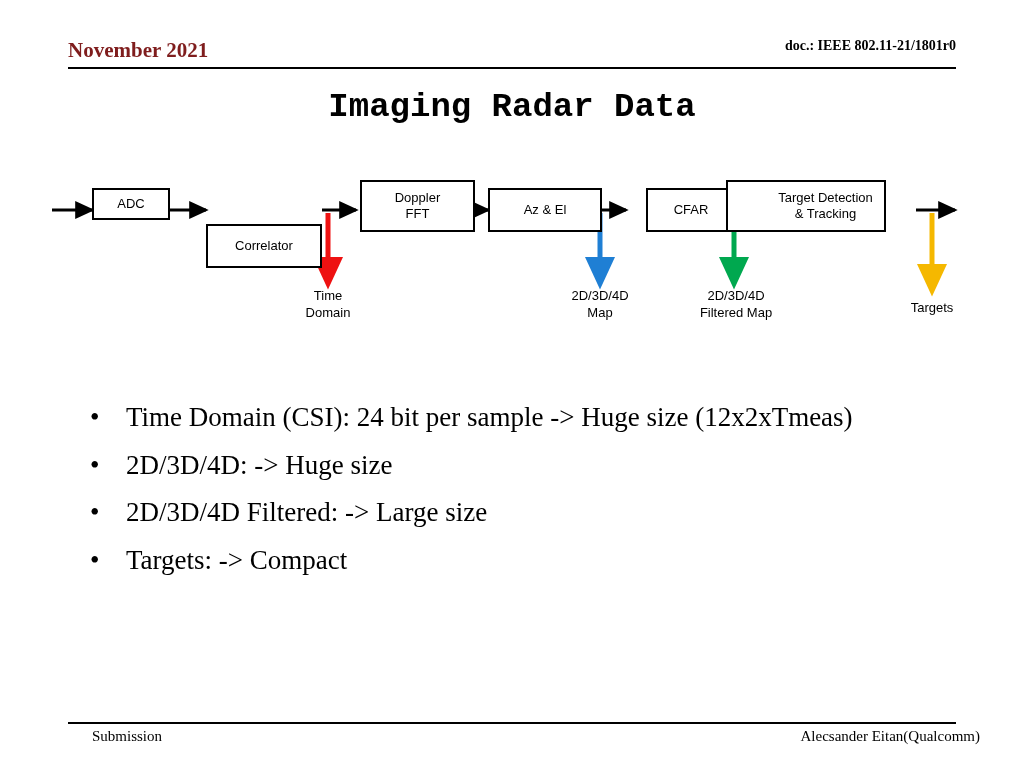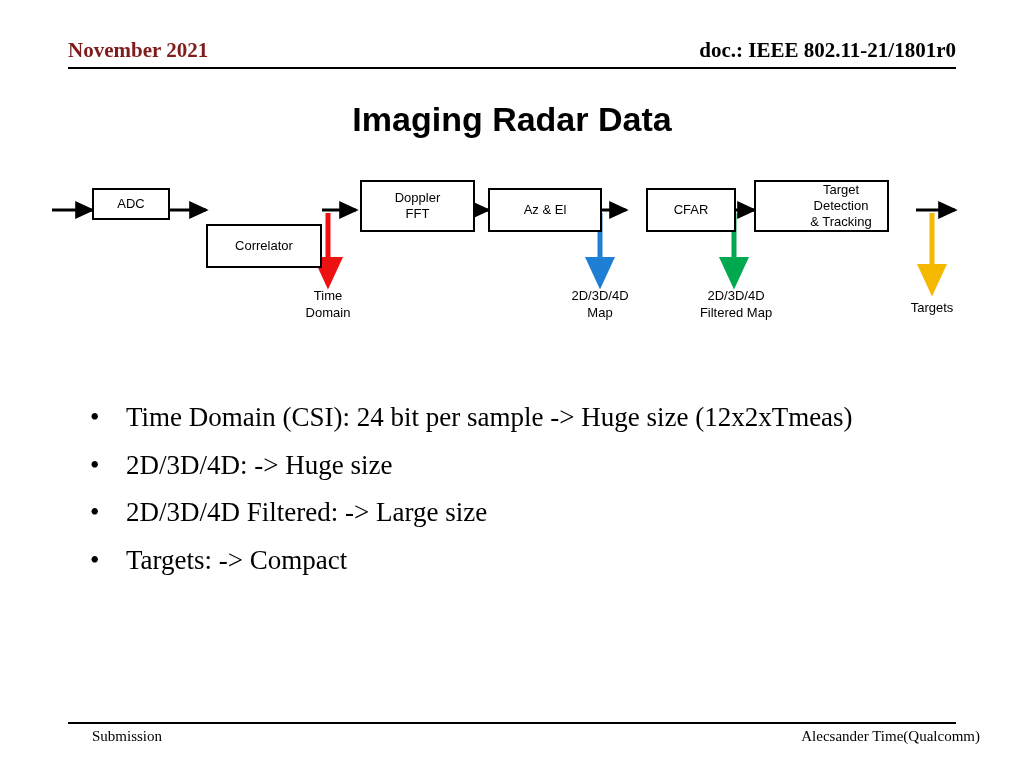--- a/index.html
+++ b/index.html
@@ -31,40 +31,40 @@
     font-weight: bold;
     font-size: 21px;
     color: #7f1d1d;
   }
   #header-doc {
     position: absolute;
     right: 0;
     top: 0;
     font-family: "Liberation Serif", serif;
     font-weight: bold;
-    font-size: 21px;
+    font-size: 14px;
     color: #000;
   }
   #header-rule {
     position: absolute;
     left: 0;
     top: 29px;
     width: 888px;
     height: 0;
     border-top: 2px solid #000;
   }
 
   
   #slide-title {
     position: absolute;
     left: 0;
-    top: 100px;
+    top: 88px;
     width: 1024px;
     text-align: center;
-    font-family: Liberation Sans, sans-serif;
+    font-family: Liberation Mono, monospace;
     font-weight: bold;
     font-size: 34px;
     color: #000;
   }
 
   
   #diagram {
     position: absolute;
     left: 0;
     top: 160px;
@@ -207,21 +207,21 @@
 
   <div class="blk" style="left:206px; top:28px; width:116px; height:44px;margin-top:36px;">Correlator</div>
 
   <div class="blk" style="left:360px; top:20px; width:115px;  height:52px;">Doppler
 FFT</div>
 
   <div class="blk" style="left:488px; top:28px; width:114px; height:44px;">Az &amp; El</div>
 
   <div class="blk" style="left:626px; top:28px; width:90px;  height:44px;margin-left:20px;">CFAR</div>
 
-  <div class="blk" style="left:754px; top:20px; width:135px; height:52px;padding-left:39px;">Target Detection
+  <div class="blk" style="left:726px; top:20px; width:160px; height:52px;padding-left:39px;">Target Detection
 &amp; Tracking</div>
 
   <div class="lbl" style="left:278px; top:128px; width:100px;">Time
 Domain</div>
 
   <div class="lbl" style="left:550px; top:128px; width:100px;">2D/3D/4D
 Map</div>
 
   <div class="lbl" style="left:666px; top:128px; width:140px;">2D/3D/4D
 Filtered Map</div>
@@ -244,14 +244,14 @@
   </div>
   <div class="bullet">
     <span class="dot">•</span>
     <span>Targets: -&gt; Compact</span>
   </div>
 </div>
 
 <div id="footer-rule"></div>
 <div id="footer">
   <div id="footer-left">Submission</div>
-  <div id="footer-right">Alecsander Time(Qualcomm)</div>
+  <div id="footer-right">Alecsander Eitan(Qualcomm)</div>
 </div>
 
 </body></html>

